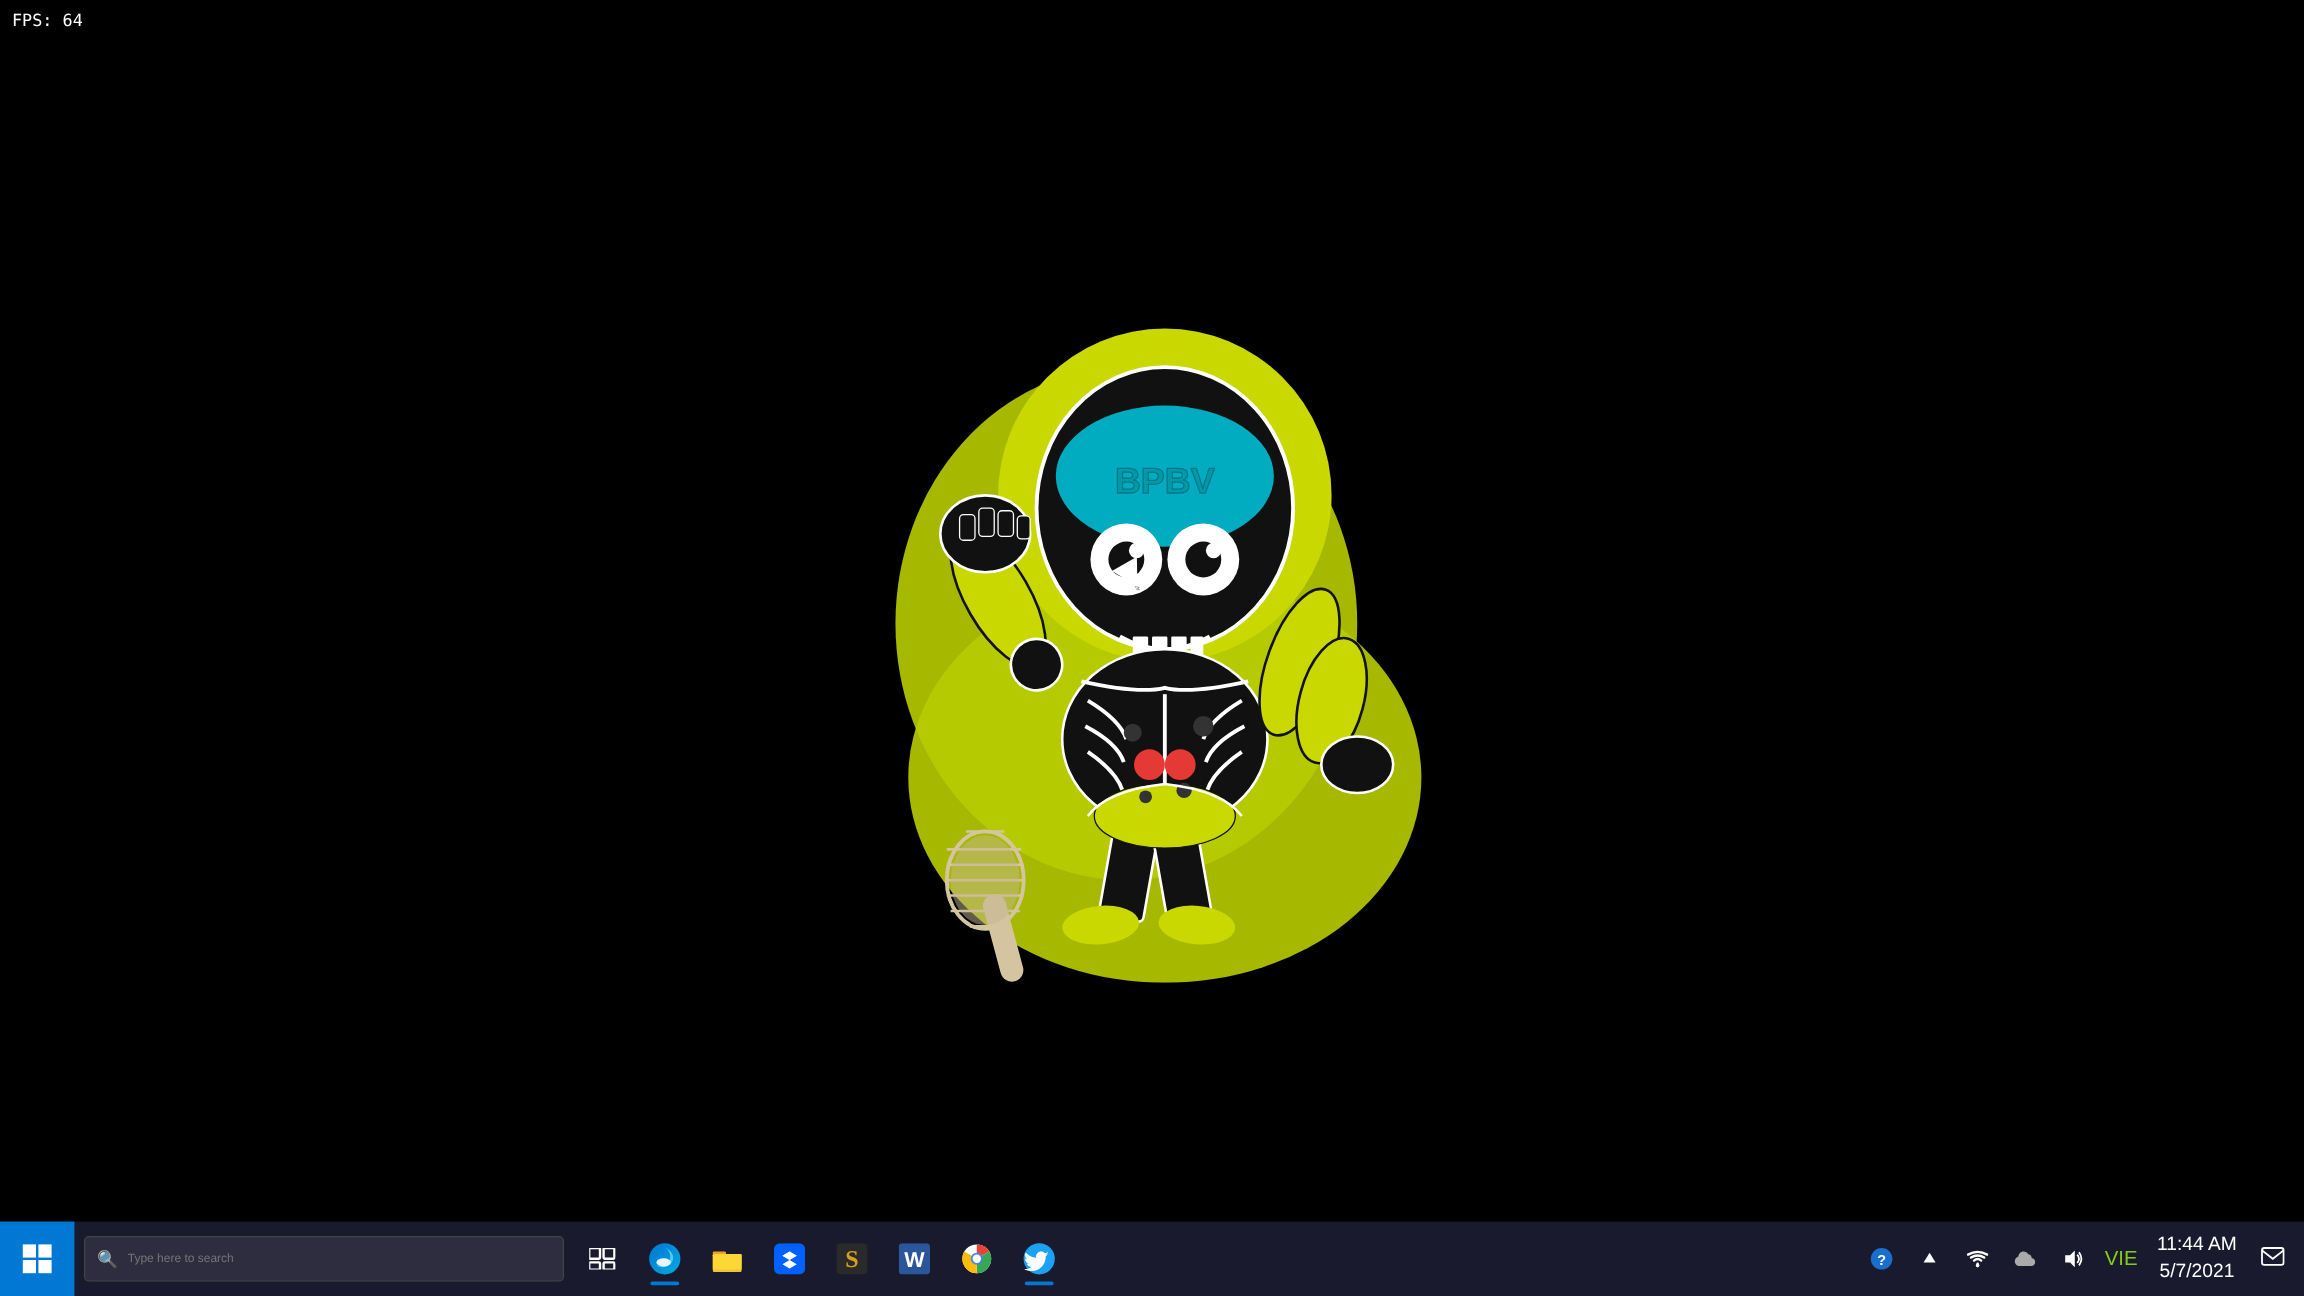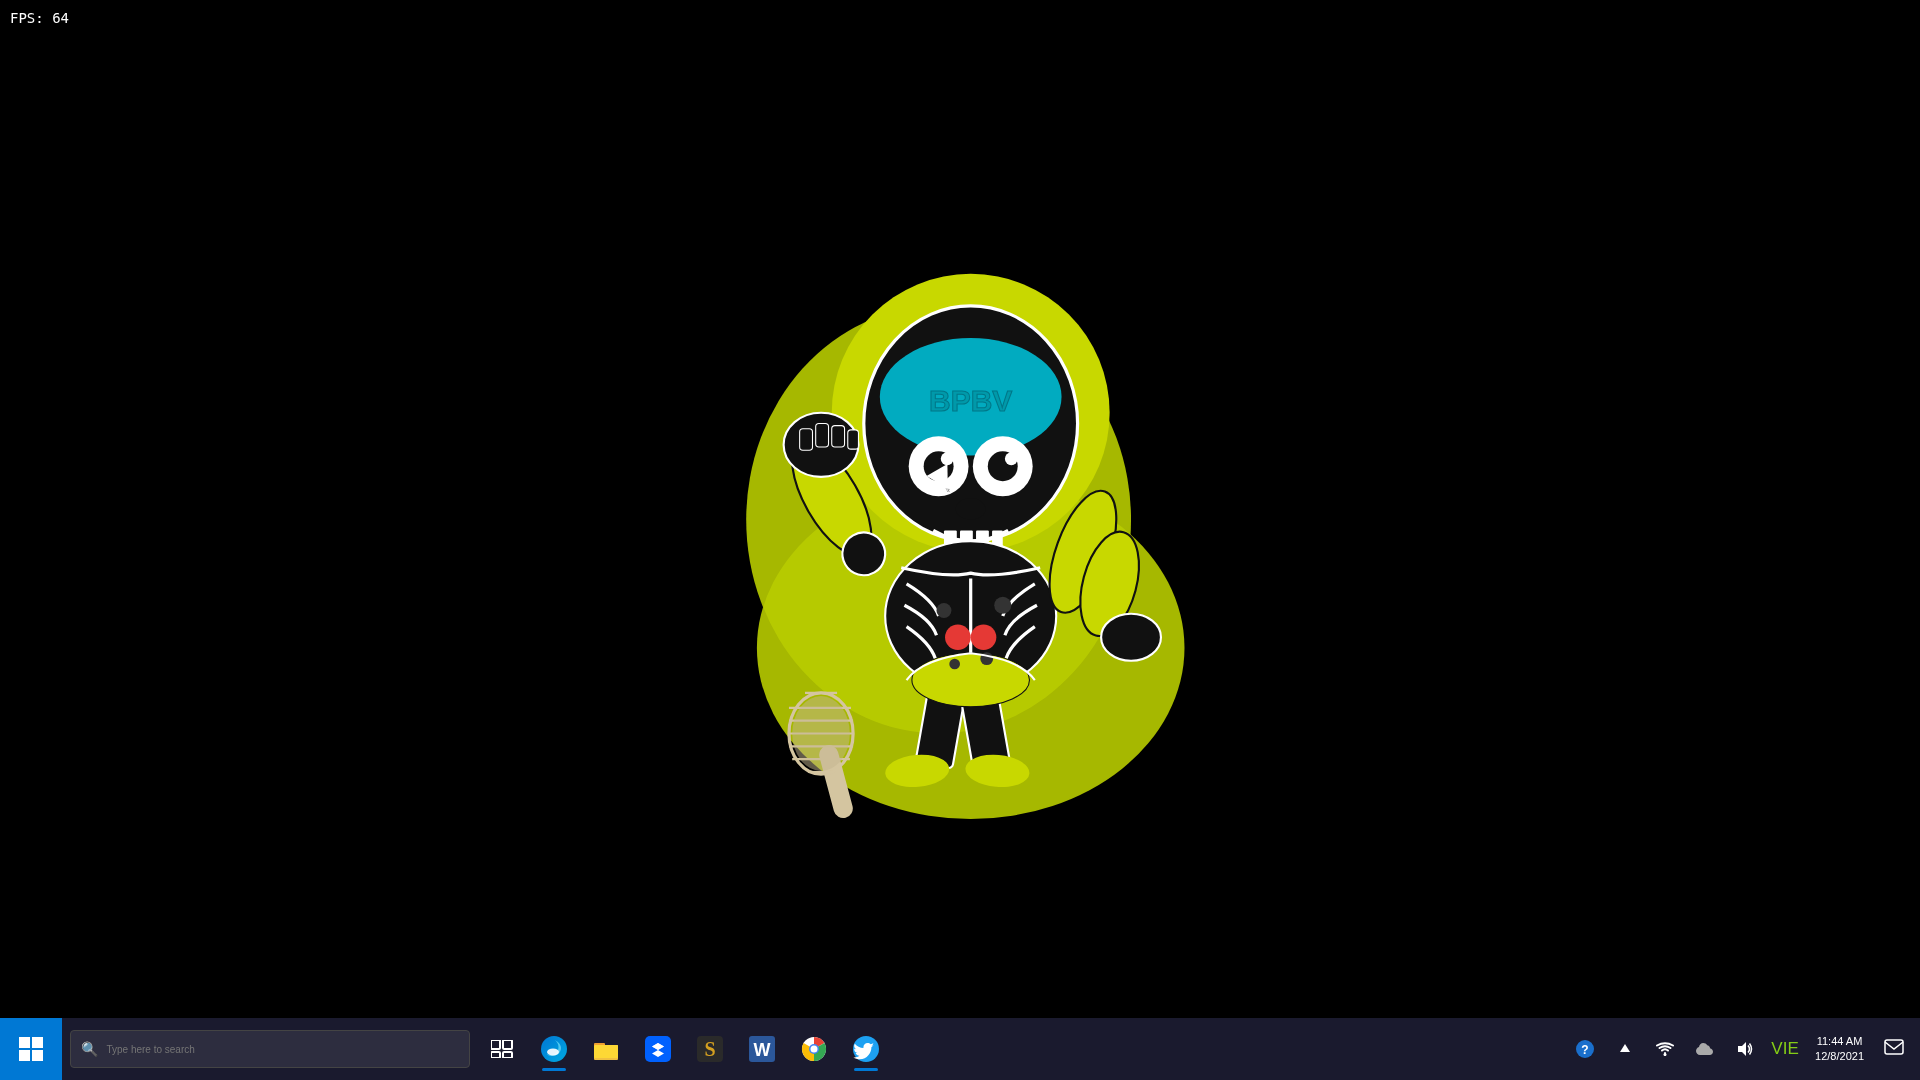--- a/index.html
+++ b/index.html
@@ -184,21 +184,21 @@
       cursor: pointer;
     }
 
     
     #clock-area {
       display: flex;
       flex-direction: column;
       align-items: center;
       justify-content: center;
       color: #fff;
-      font-size: 11px;
+      font-size: 16px;
       line-height: 1.4;
       padding: 0 8px;
       cursor: pointer;
       height: 62px;
     }
 
     
     #notification-btn {
       width: 36px;
       height: 62px;
@@ -469,21 +469,21 @@
           <polygon points="2,6 6,6 10,2 10,16 6,12 2,12" fill="#fff"></polygon>
           <path d="M12 5.5 Q15 9 12 12.5" stroke="#fff" stroke-width="1.5" fill="none"></path>
           <path d="M13.5 3.5 Q17.5 9 13.5 14.5" stroke="#fff" stroke-width="1.5" fill="none"></path>
         </svg>
       </div>
 
       <div class="tray-icon lang-indicator">VIE</div>
 
       <div id="clock-area">
         <span>11:44 AM</span>
-        <span>12/8/2021</span>
+        <span>5/7/2021</span>
       </div>
 
       <div id="notification-btn">
         <svg width="20" height="20" viewBox="0 0 20 20">
           <rect x="1" y="1" width="18" height="14" rx="2" fill="none" stroke="#fff" stroke-width="1.5"></rect>
           <polyline points="1,3 10,10 19,3" fill="none" stroke="#fff" stroke-width="1.5"></polyline>
         </svg>
       </div>
 
     </div>

